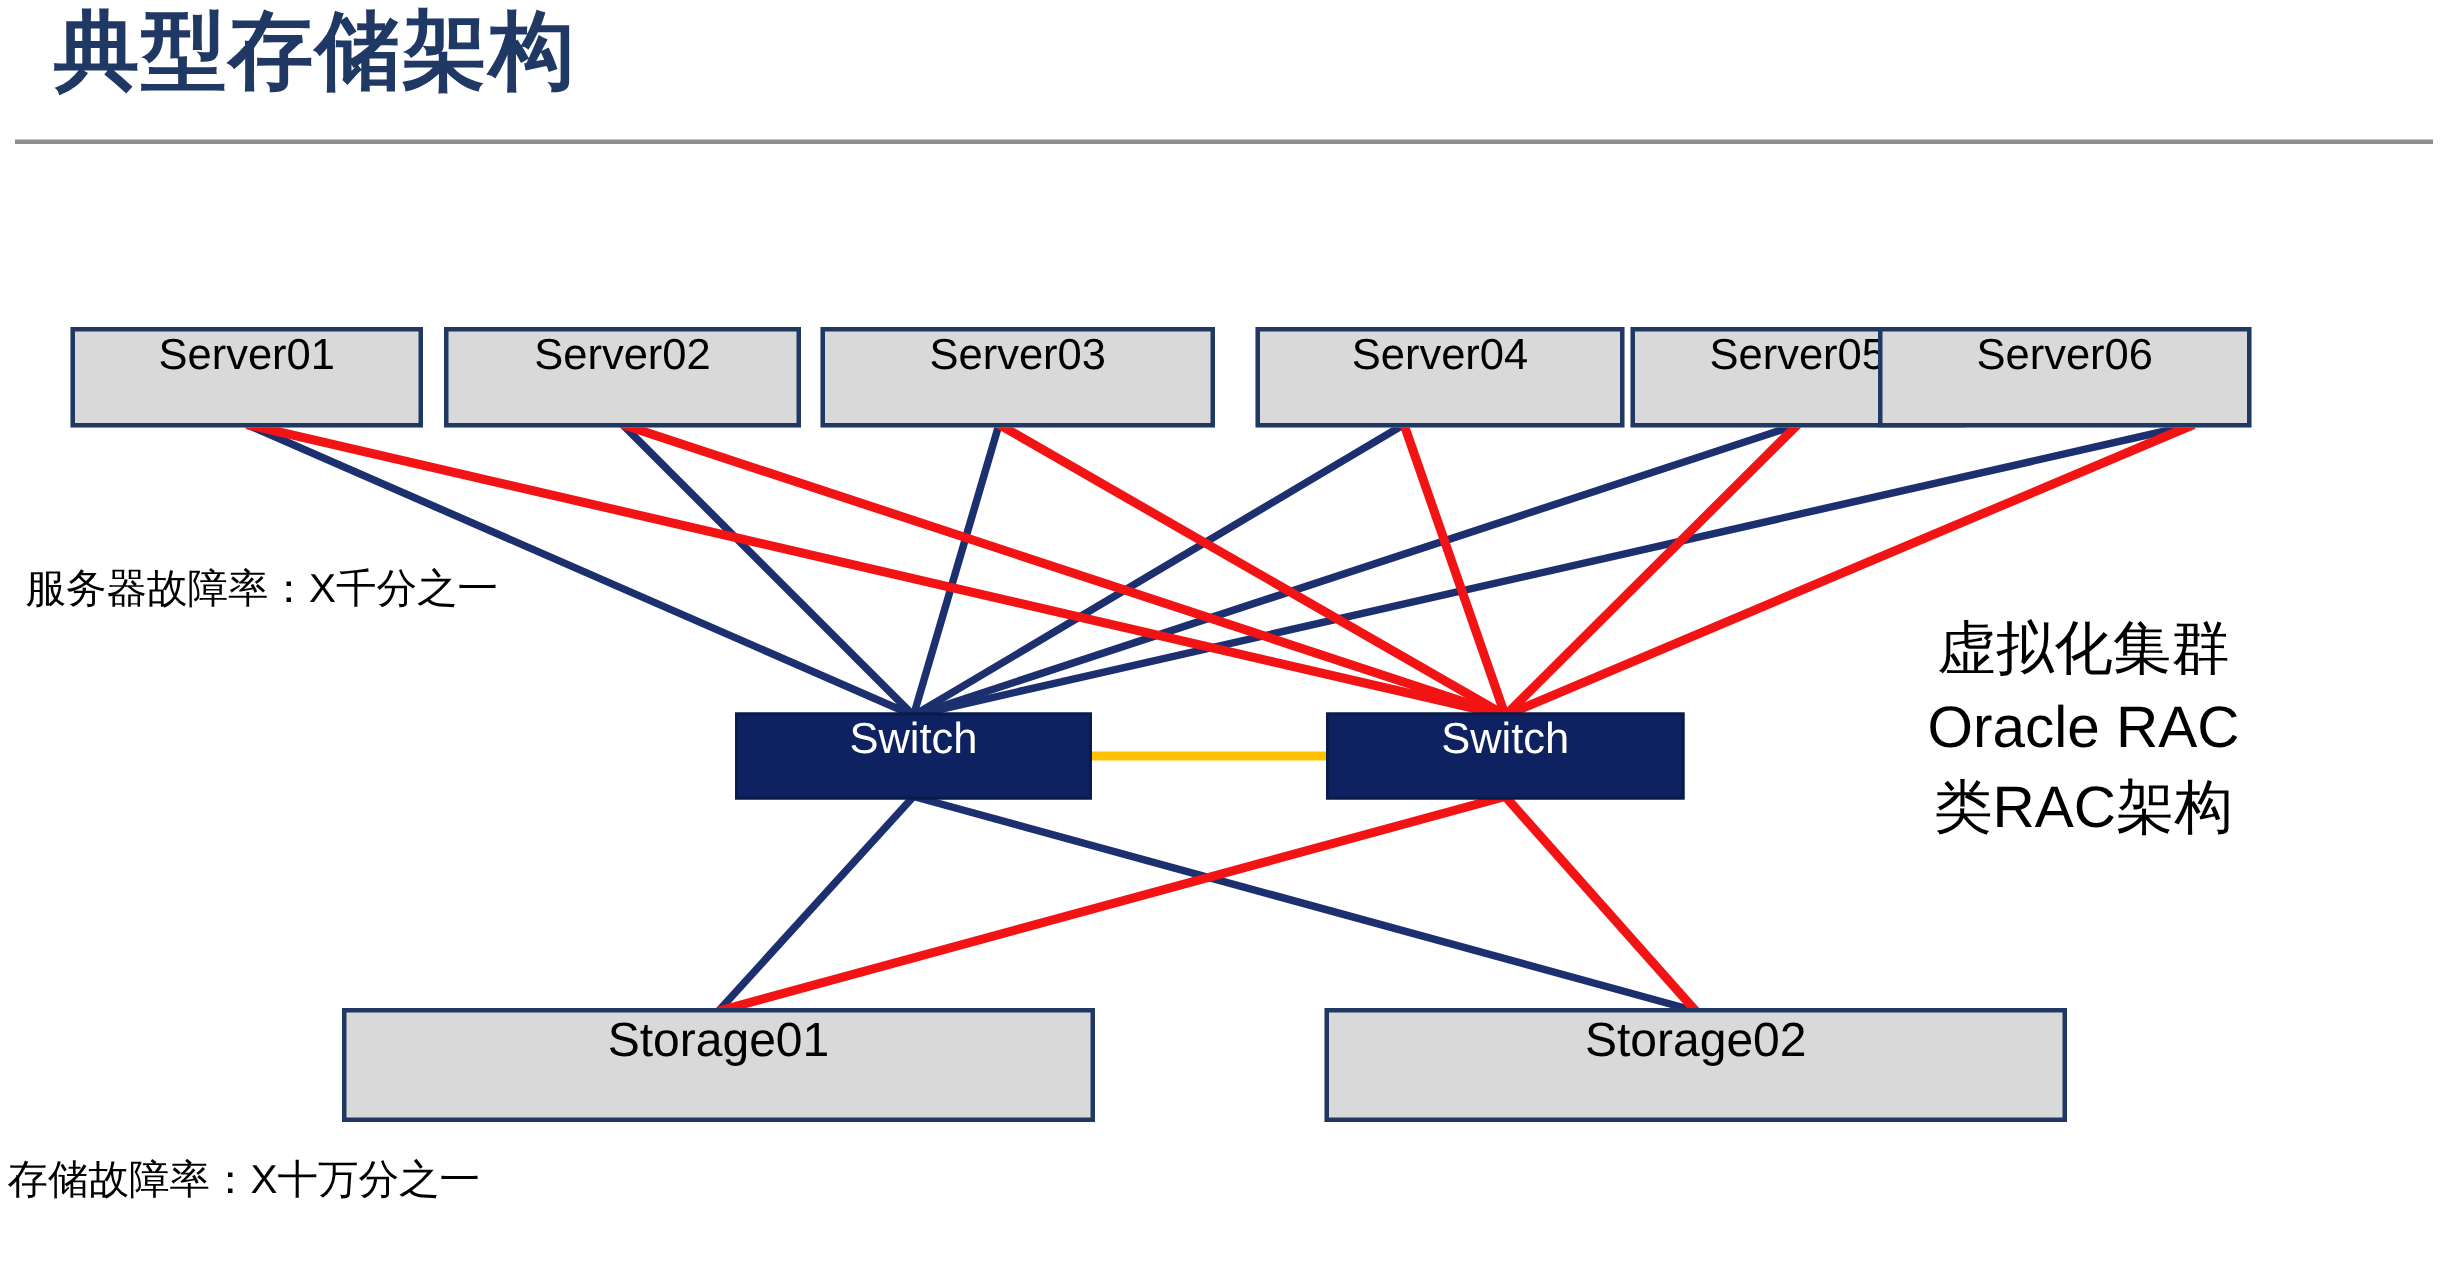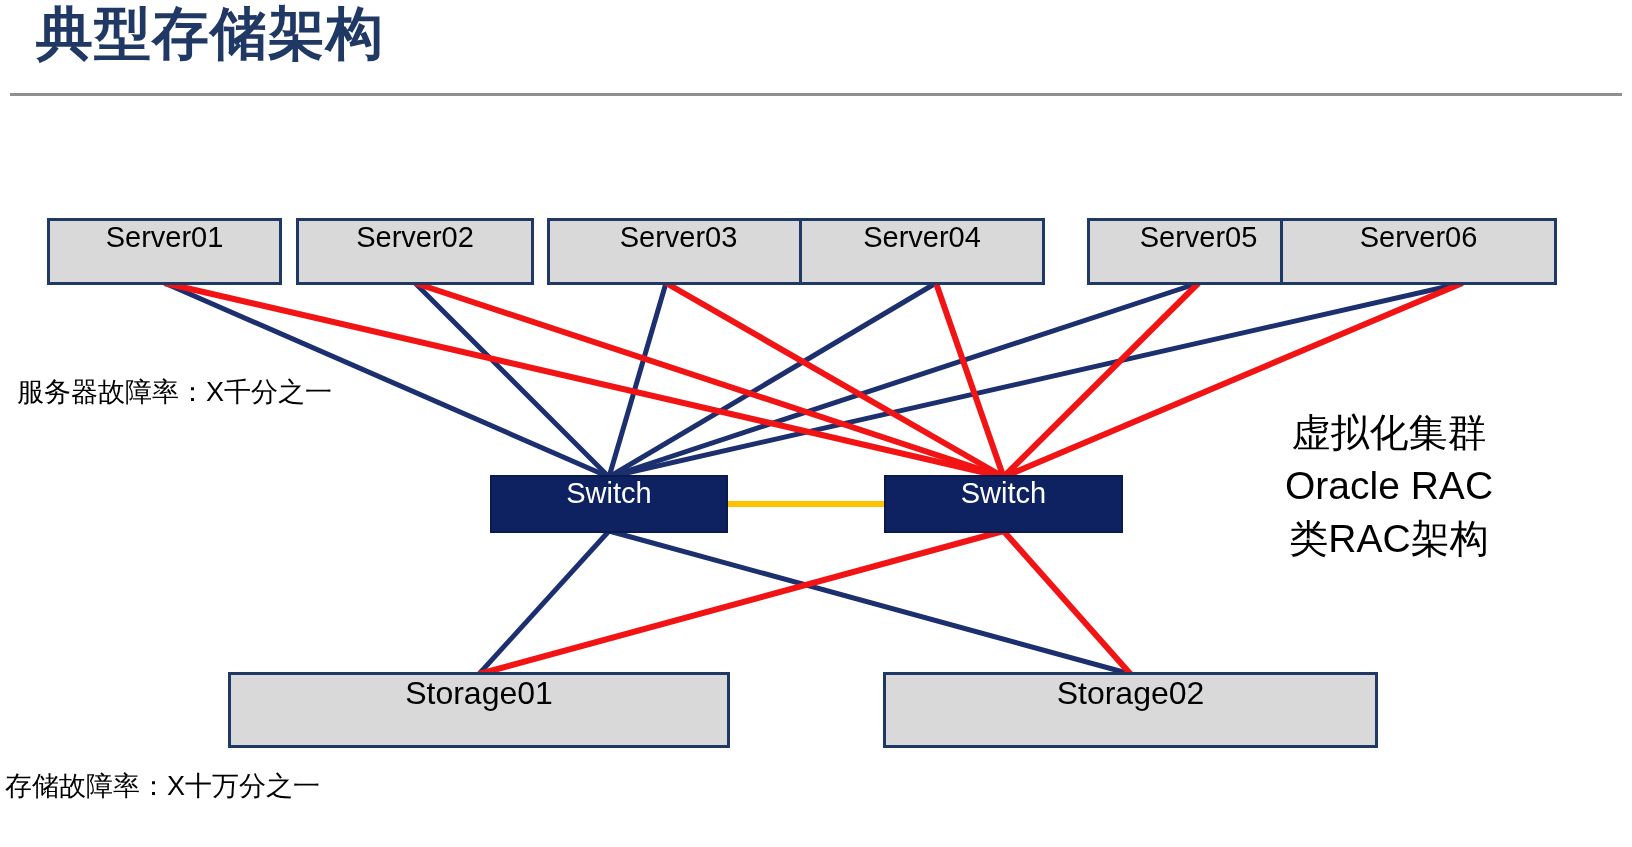--- a/index.html
+++ b/index.html
@@ -76,27 +76,27 @@
 
   <div class="node server" style="left:47px;width:235px">
     <span>Server01</span>
   </div>
   <div class="node server" style="left:296px;width:238px">
     <span>Server02</span>
   </div>
   <div class="node server" style="left:547px;width:263px">
     <span>Server03</span>
   </div>
-  <div class="node server" style="left:799px;width:246px">
+  <div class="node server" style="left:837px;width:246px">
     <span>Server04</span>
   </div>
   <div class="node server" style="left:1087px;width:223px">
     <span>Server05</span>
   </div>
-  <div class="node server" style="left:1280px;width:277px">
+  <div class="node server" style="left:1252px;width:249px">
     <span>Server06</span>
   </div>
 
   <div class="node switch" style="left:490px;width:238px">
     <span>Switch</span>
   </div>
   <div class="node switch" style="left:884px;width:239px">
     <span>Switch</span>
   </div>
 

